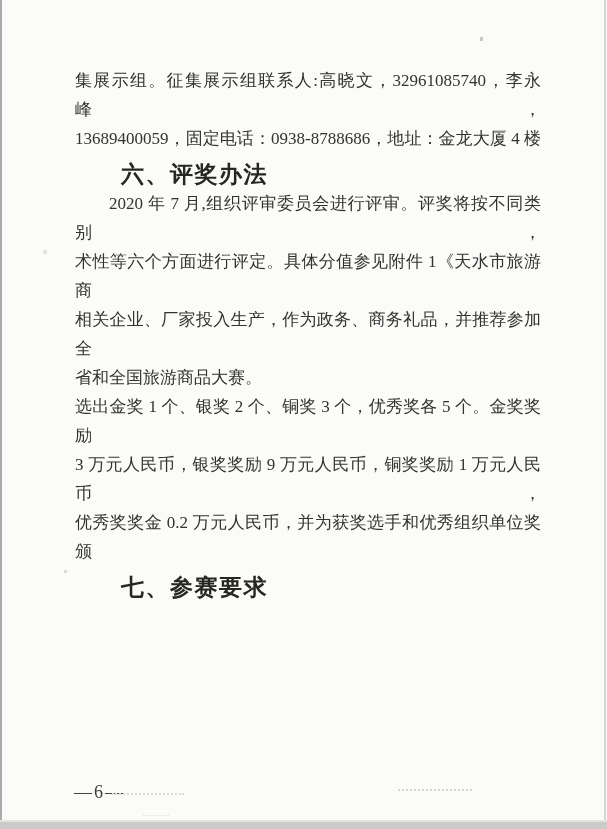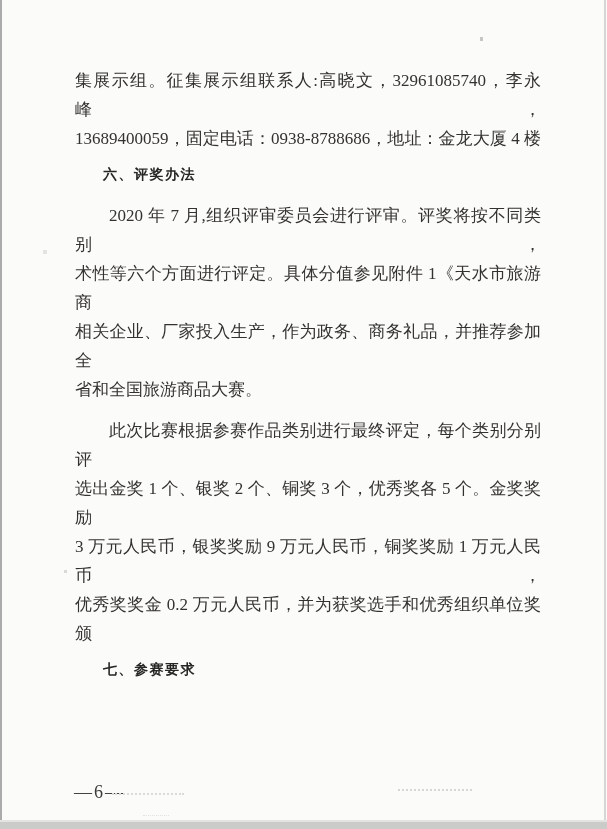--- a/index.html
+++ b/index.html
@@ -8,25 +8,25 @@
     background:#fbfbfa;
     font-family:"Liberation Serif","DejaVu Serif",serif;
   }
   .page { position:absolute; inset:0; }
   .content {
     position:absolute; left:75px; top:66px; width:466px;
     font-size:17px; line-height:29px; color:#333230;
   }
   .line { min-height:29px; }
   .justify { text-align:justify; text-align-last:justify; }
-  .ind-para { text-indent:2em;margin-top:12px; }
+  .ind-para { text-indent:2em; }
   .heading {
     font-weight:bold; color:#262624;
     font-family:"Liberation Sans","DejaVu Sans",sans-serif;
-    font-size:14px; margin-top:7px; letter-spacing:1.5px;
+    font-size:23px; margin-top:7px; letter-spacing:1.5px;
   }
   .page-number {
     position:absolute; left:74px; top:782px;
     font-size:18px; letter-spacing:2px; color:#3a3a38;
   }
   .edge-left  { position:absolute; left:0; top:0; width:2px; height:829px; background:#ababab; }
   .edge-right { position:absolute; left:604px; top:0; width:2px; height:829px; background:#d6d6d6; }
   .edge-bottom-fade { position:absolute; left:0; bottom:7px; width:607px; height:2px; background:#e3e3e1; }
   .edge-bottom { position:absolute; left:0; bottom:0; width:607px; height:7px; background:#cbcbc9; }
   .smudge-1 { position:absolute; left:112px; top:793px; width:72px; border-top:2px dotted #dadad8; }
@@ -42,21 +42,20 @@
 
 <div class="page">
   <div class="content" id="lines">
       <div class="line ind-none justify">集展示组。征集展示组联系人:高晓文，32961085740，李永峰，</div>
       <div class="line ind-none justify">13689400059，固定电话：0938-8788686，地址：金龙大厦 4 楼</div>
       <div class="line ind-para heading">六、评奖办法</div>
       <div class="line ind-para justify">2020 年 7 月,组织评审委员会进行评审。评奖将按不同类别，</div>
       <div class="line ind-none justify">术性等六个方面进行评定。具体分值参见附件 1《天水市旅游商</div>
       <div class="line ind-none justify">相关企业、厂家投入生产，作为政务、商务礼品，并推荐参加全</div>
       <div class="line ind-none">省和全国旅游商品大赛。</div>
-      <div class="line ind-para justify">此次比赛根据参赛作品类别进行最终评定，每个类别分别评</div>
       <div class="line ind-none justify">选出金奖 1 个、银奖 2 个、铜奖 3 个，优秀奖各 5 个。金奖奖励</div>
       <div class="line ind-none justify">3 万元人民币，银奖奖励 9 万元人民币，铜奖奖励 1 万元人民币，</div>
       <div class="line ind-none justify">优秀奖奖金 0.2 万元人民币，并为获奖选手和优秀组织单位奖颁</div>
       <div class="line ind-para heading">七、参赛要求</div>
     </div>
 
   <div class="page-number">—6—</div>
 
   <div class="edge-left"></div>
   <div class="edge-right"></div>

